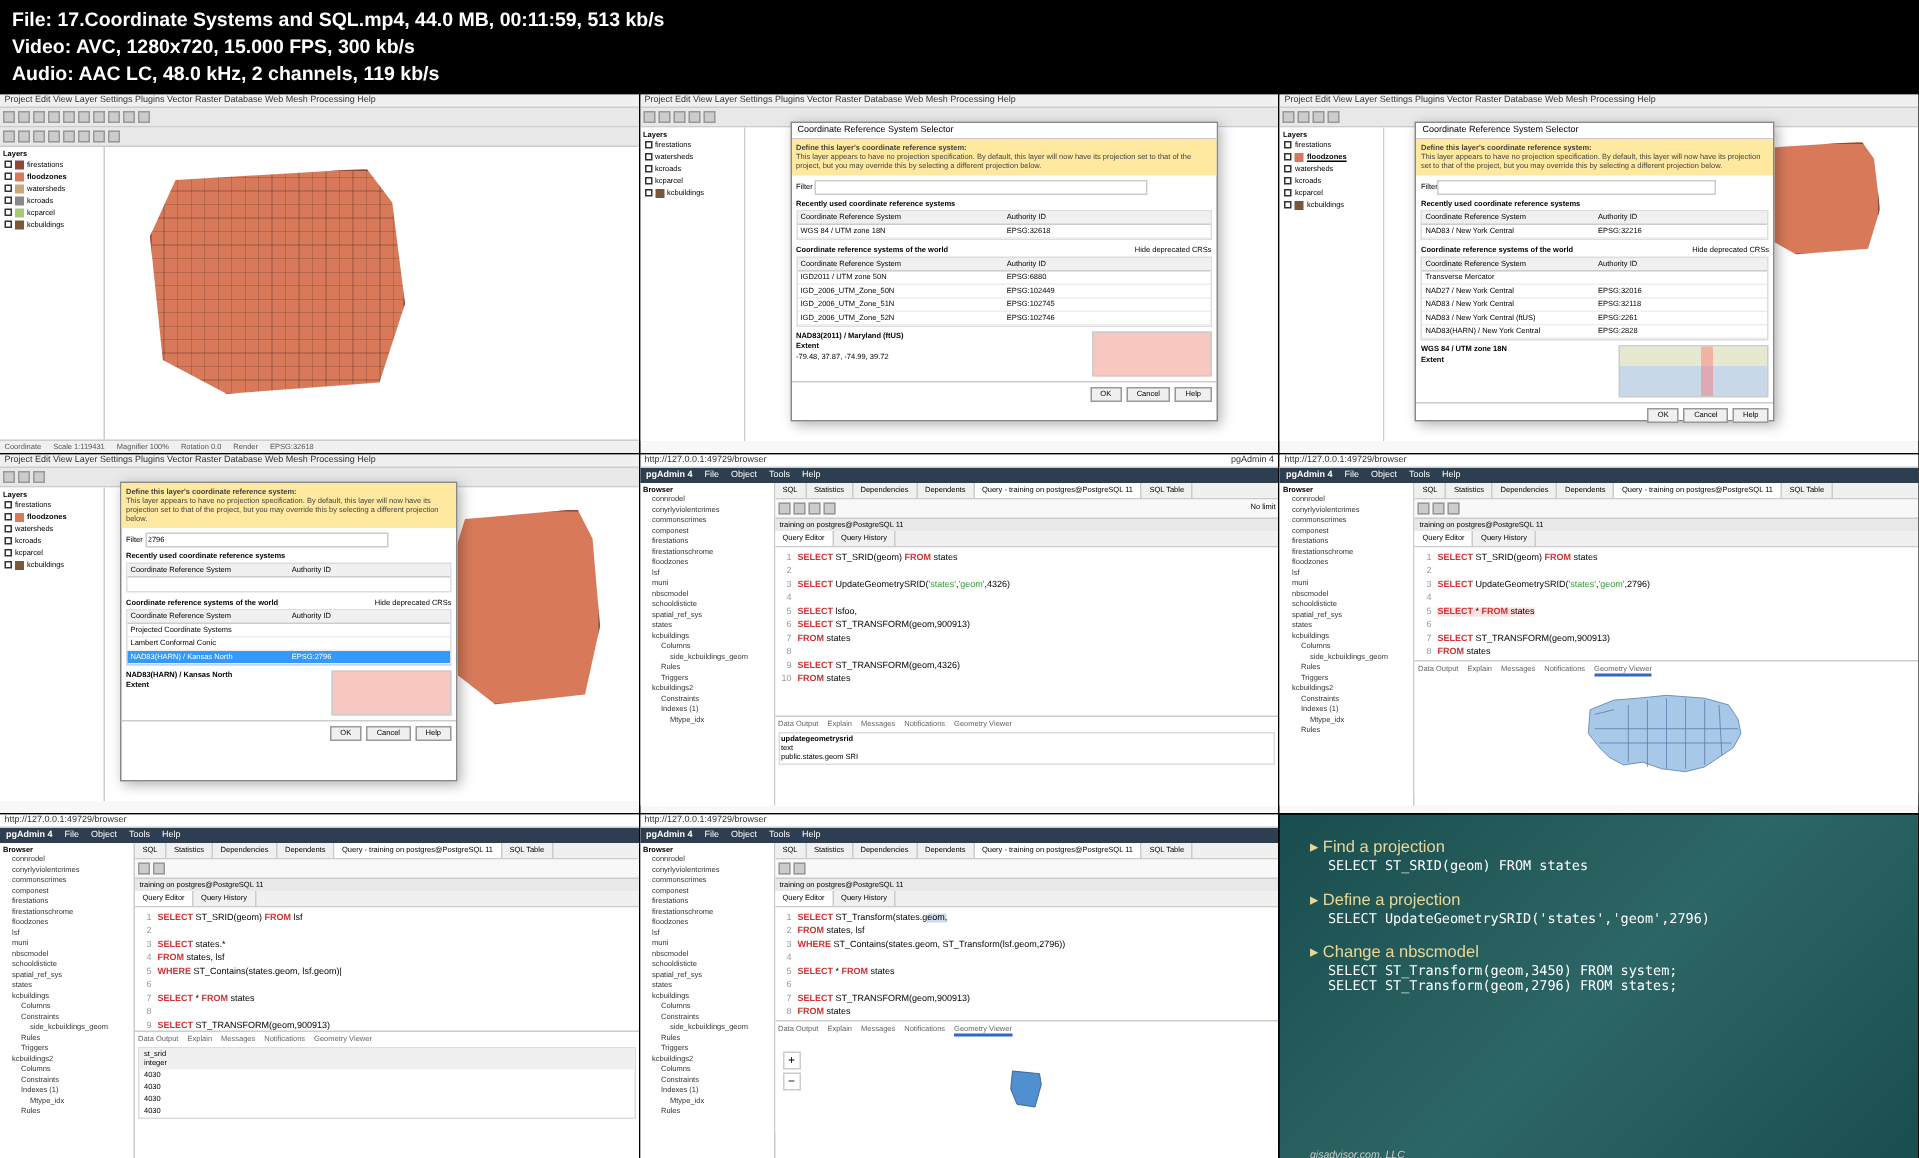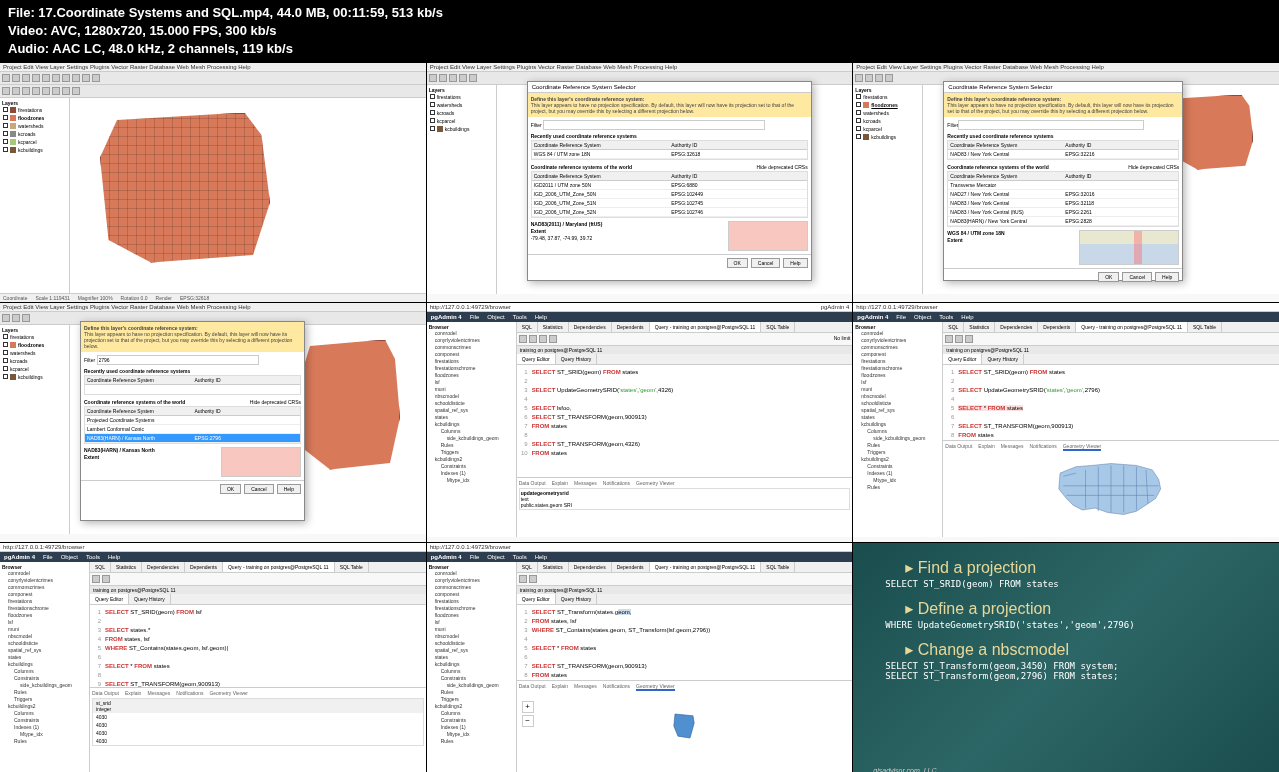--- a/index.html
+++ b/index.html
@@ -59,21 +59,21 @@
 .sql-keyword { color: #c33; font-weight: bold; }
 .sql-string { color: #393; }
 .sql-highlight { background: #ffe0e0; display: inline; }
 .pgadmin-output { height: 60px; border-top: 1px solid #ccc; background: #fff; padding: 2px; font-size: 5px; }
 .output-tabs { display: flex; gap: 6px; color: #666; margin-bottom: 2px; }
 .usa-svg { width: 100%; height: 100%; }
 
 .slide { background: linear-gradient(135deg, #1a4d4d 0%, #2d6666 50%, #1a4d4d 100%); color: #fff; padding: 15px 20px; height: 100%; font-size: 10px; }
 .slide-title { font-size: 20px; font-weight: normal; margin-bottom: 12px; color: #fff; }
 .slide-bullet { margin-bottom: 10px; }
-.slide-bullet-head { color: #e8d898; font-size: 16px; margin-bottom: 2px; margin-left: 32px; }
+.slide-bullet-head { color: #e8d898; font-size: 11px; margin-bottom: 2px; }
 .slide-bullet-head::before { content: "▸ "; }
 .slide-code { color: #fff; font-family: monospace; font-size: 9px; padding-left: 12px; }
 .slide-footer { position: absolute; bottom: 8px; left: 20px; font-size: 7px; color: #ccc; font-style: italic; }
 
 .statusbar { position: absolute; bottom: 0; left: 0; right: 0; background: #f0f0f0; border-top: 1px solid #ccc; padding: 1px 3px; font-size: 5px; color: #555; display: flex; gap: 8px; }
 </style>
 </head>
 <body>
 
 <div class="header">
@@ -917,21 +917,21 @@
   </div>
 
   <div class="cell">
     <div class="slide">
       <div class="slide-bullet">
         <div class="slide-bullet-head">Find a projection</div>
         <div class="slide-code">SELECT ST_SRID(geom) FROM states</div>
       </div>
       <div class="slide-bullet">
         <div class="slide-bullet-head">Define a projection</div>
-        <div class="slide-code">WHERE UpdateGeometrySRID('states','geom',2796)</div>
+        <div class="slide-code">SELECT UpdateGeometrySRID('states','geom',2796)</div>
       </div>
       <div class="slide-bullet">
         <div class="slide-bullet-head">Change a nbscmodel</div>
         <div class="slide-code">SELECT ST_Transform(geom,3450) FROM system;</div>
         <div class="slide-code">SELECT ST_Transform(geom,2796) FROM states;</div>
       </div>
       <div class="slide-footer">gisadvisor.com, LLC</div>
     </div>
   </div>
 

